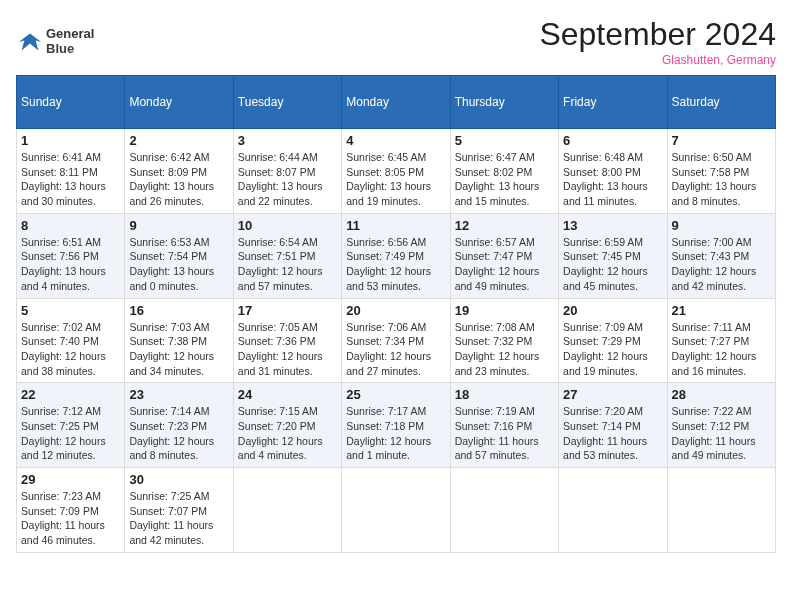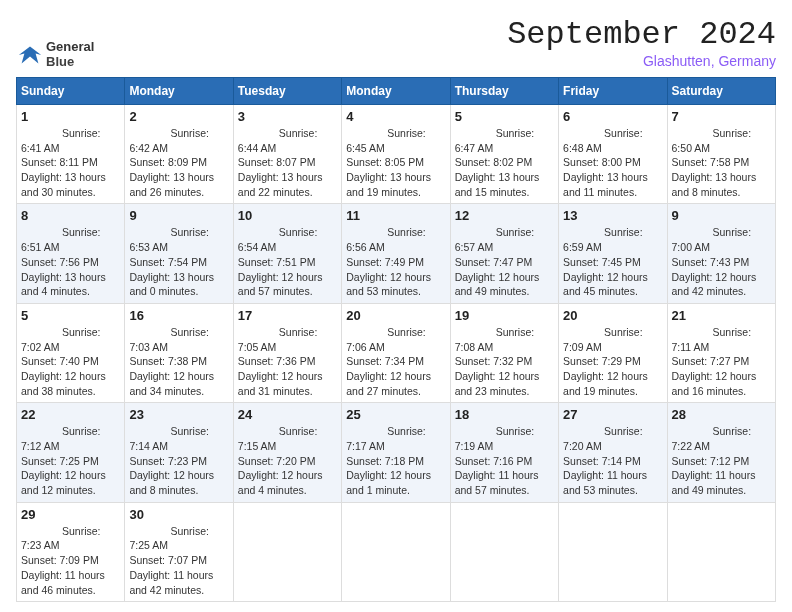--- a/index.html
+++ b/index.html
@@ -6,21 +6,21 @@
     body {
       font-family: Arial, sans-serif;
       background: #fff;
       width: 792px;
       min-height: 612px;
       padding: 16px;
     }
     .header {
       display: flex;
       justify-content: space-between;
-      align-items: flex-end;
+      align-items: center;
       margin-bottom: 8px;
     }
     .logo {
       display: flex;
       align-items: center;
       gap: 2px;
     }
     .logo-text {
       display: flex;
       flex-direction: column;
@@ -34,38 +34,37 @@
       width: 28px;
       height: 28px;
     }
     .title-block {
       text-align: right;
     }
     .month-title {
       font-size: 32px;
       font-weight: normal;
       color: #222;
-      font-family: Liberation Mono, monospace;
     }
     .location {
-      font-size: 14px;
-      color: #8b5cf6;
+      font-size: 12px;
+      color: #ec4899;
     }
     table {
       width: 100%;
       border-collapse: collapse;
       font-size: 11px;
     }
     thead tr th {
       background-color: #2a6db5;
       color: white;
-      padding: 6px 4px;
+      padding: 19px 4px;
       text-align: left;
       font-size: 12px;
-      font-weight: bold;
+      font-weight: normal;
       border: 1px solid #1a5a9a;
     }
     tbody tr td {
       border: 1px solid #ddd;
       padding: 4px 4px 4px 4px;
       vertical-align: top;
       width: 14.28%;
       background: #fff;
       min-height: 70px;
     }
@@ -76,21 +75,20 @@
       font-size: 13px;
       font-weight: bold;
       color: #222;
       display: block;
       margin-bottom: 2px;
     }
     .cell-text {
       color: #333;
       font-size: 10.5px;
       line-height: 1.4;
-      margin-left: 41px;
     }
     .empty-cell {
       background: #fff !important;
     }
   </style>
 </head>
 <body>
 
 <div class="header">
   <div class="logo">

